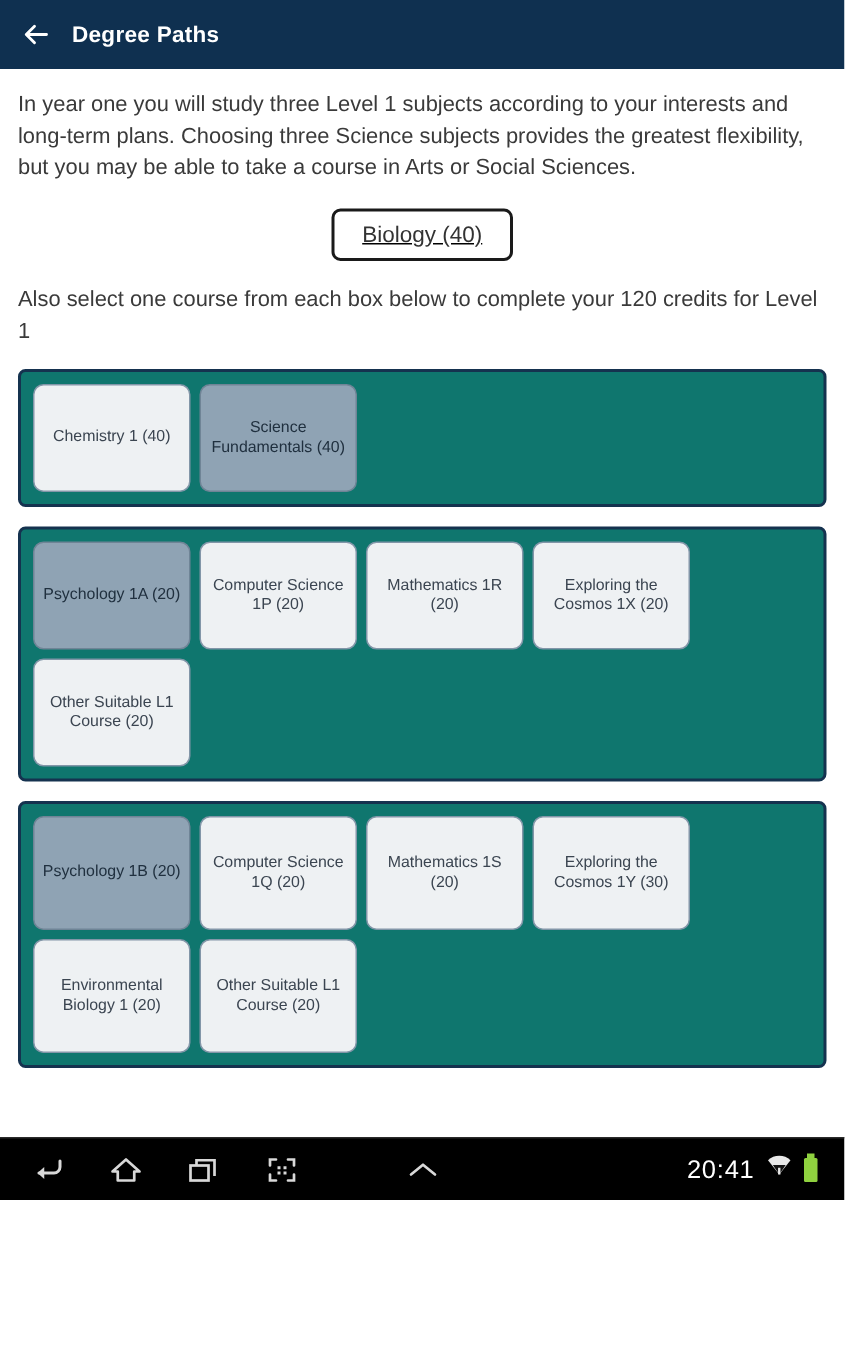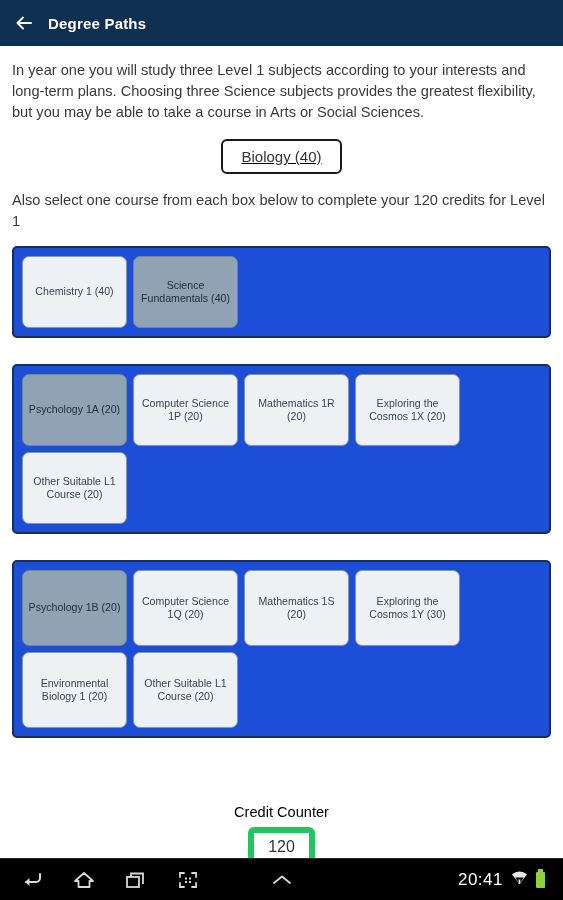--- a/index.html
+++ b/index.html
@@ -8,21 +8,21 @@
     width: 563px;
     height: 900px;
     background: #ffffff;
     font-family: "Liberation Sans", sans-serif;
     overflow: hidden;
   }
 
   .screen {
     position: relative;
     width: 563px;
-    height: 900px;
+    height: 800px;
     background: #ffffff;
     display: flex;
     flex-direction: column;
   }
 
   
   .appbar {
     height: 46px;
     background: #0f3050;
     display: flex;
@@ -77,23 +77,23 @@
     color: #333333;
     font-size: 15px;
     padding: 7px 18px;
     cursor: pointer;
   }
 
   
   .group {
     border: 2px solid #15324f;
     border-radius: 5px;
-    background: #1d4ed8;
+    background: #0f766e;
     padding: 8px;
-    margin-bottom: 26px;
+    margin-bottom: 13px;
     display: flex;
     flex-wrap: wrap;
     gap: 6px;
   }
 
   .tile {
     width: 105px;
     min-height: 72px;
     border: 1px solid #8296a8;
     border-radius: 7px;

